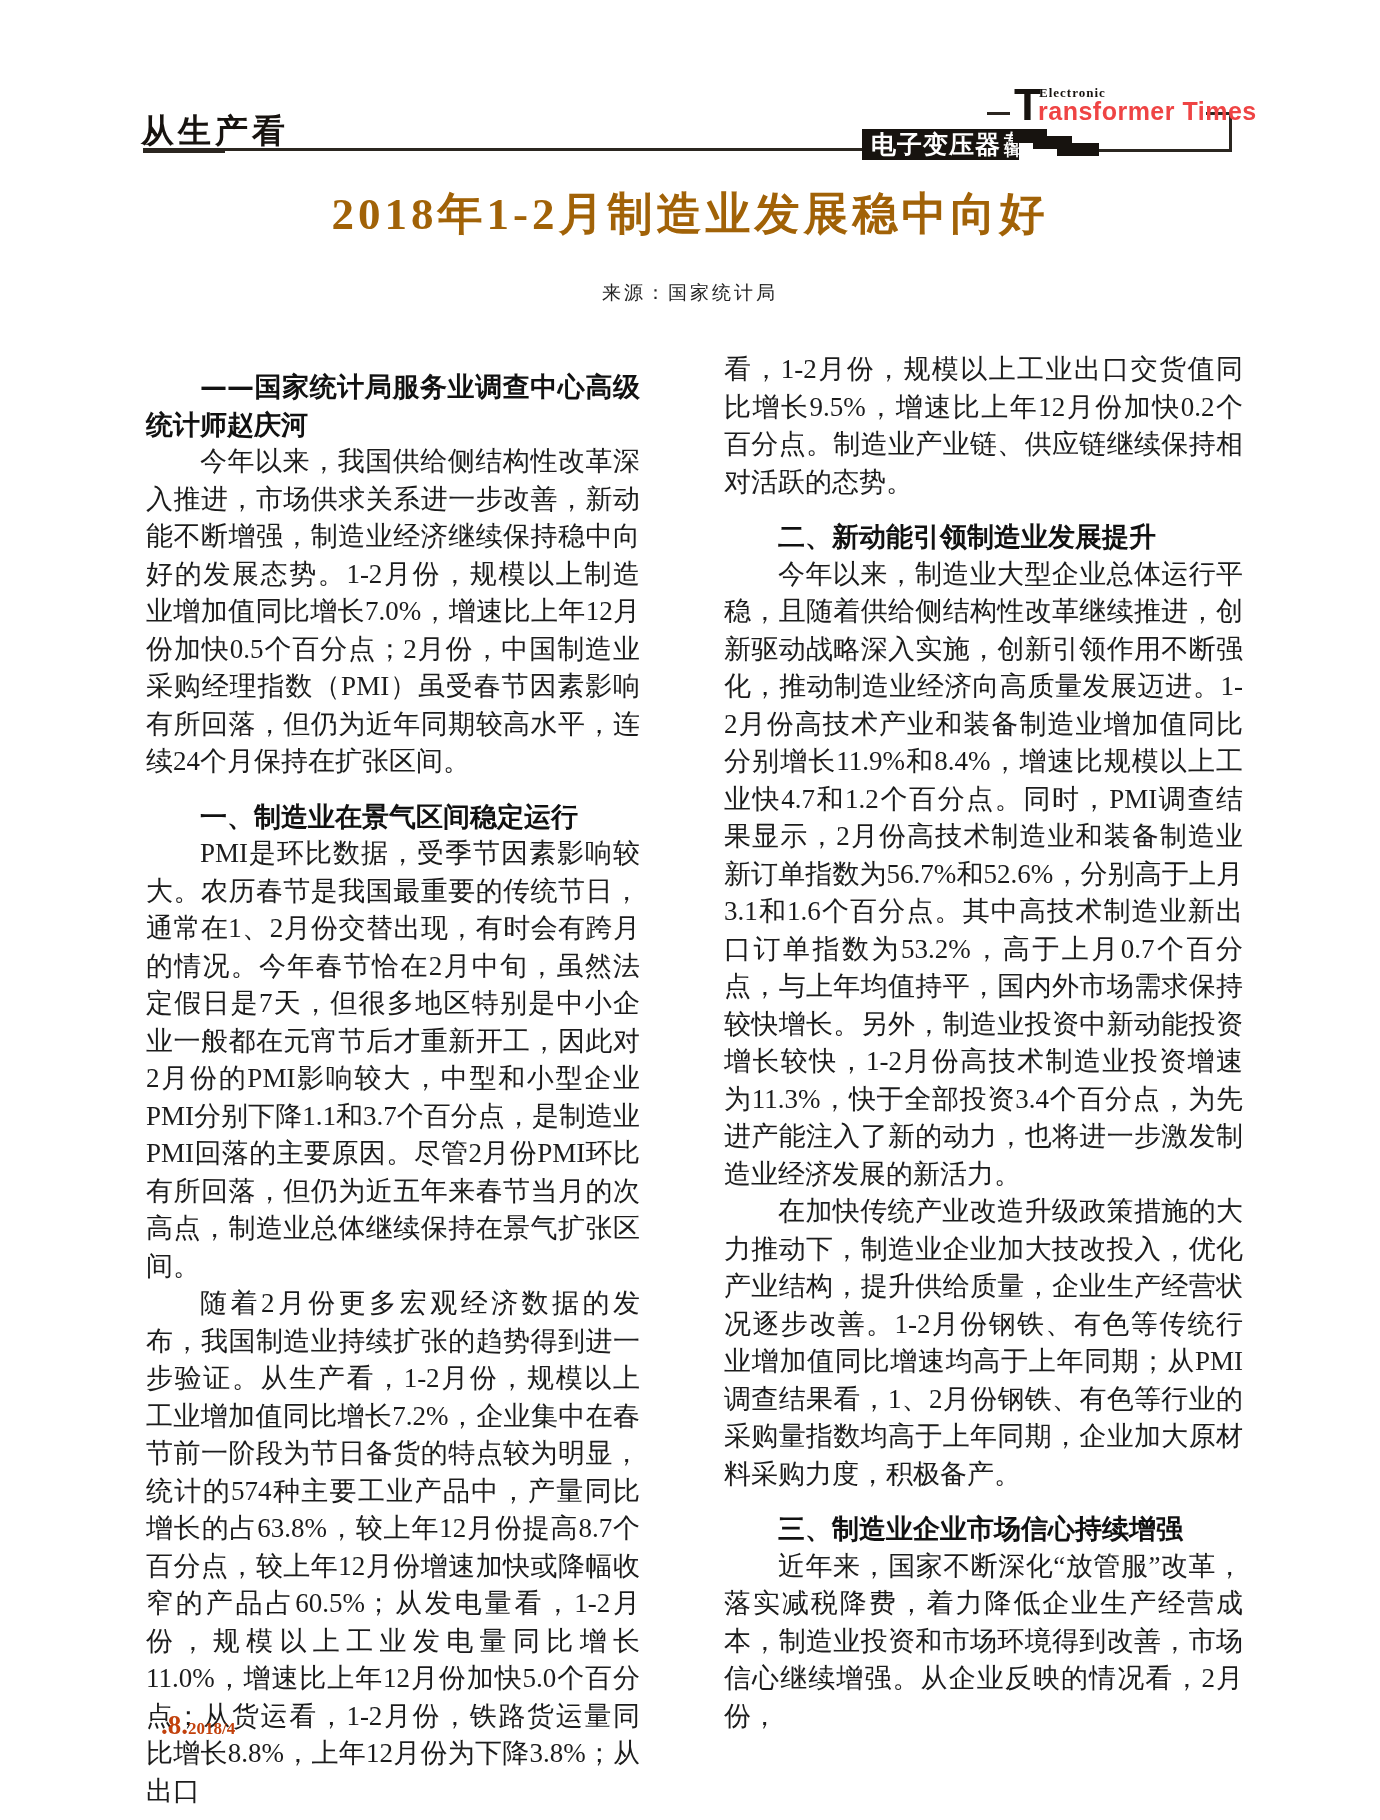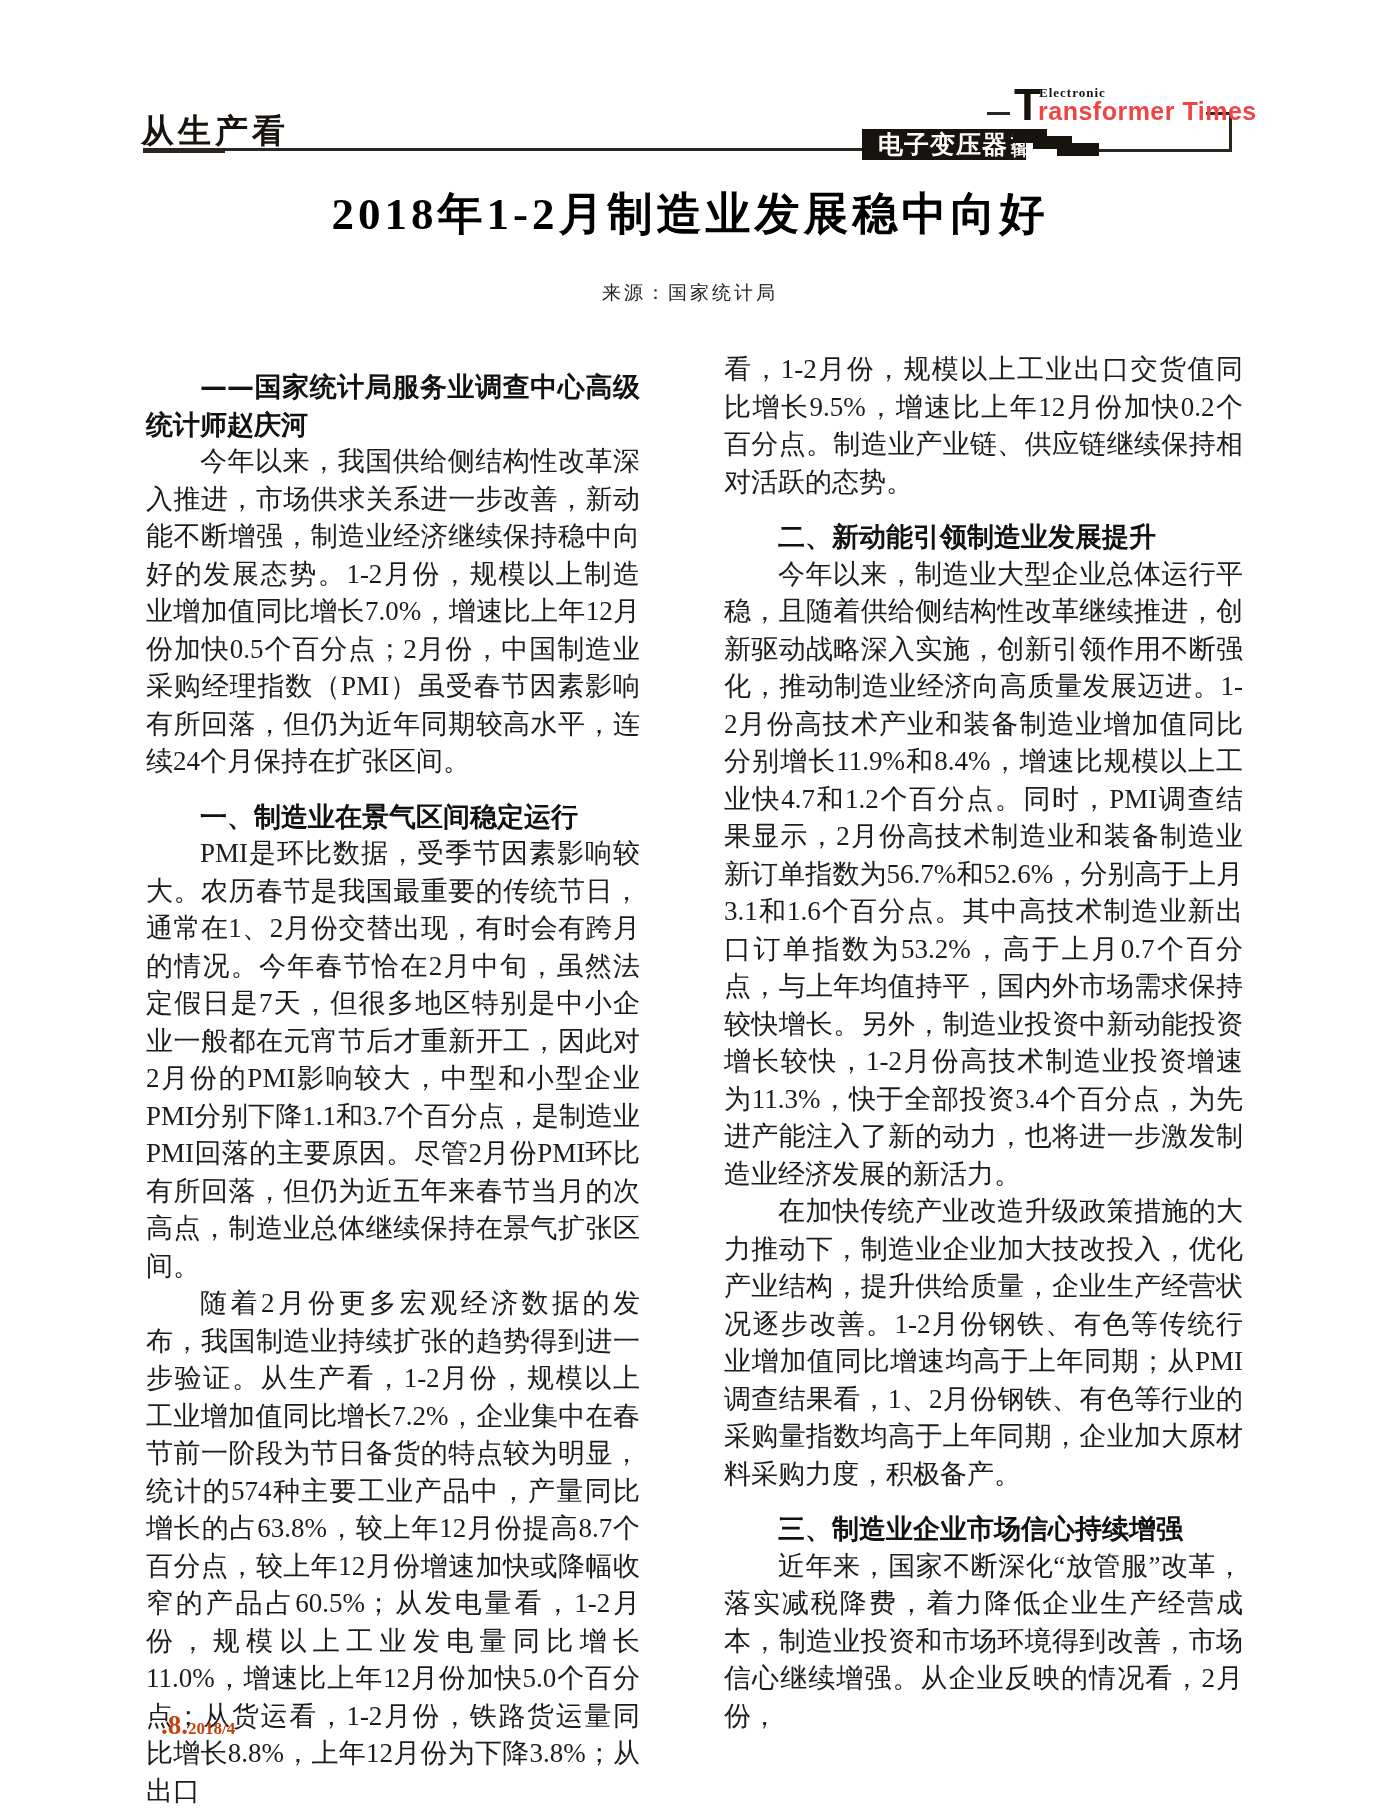--- a/index.html
+++ b/index.html
@@ -35,40 +35,40 @@
   }
   .en-rest {
     position:absolute; left:1038px; top:97px;
     font-family:"Liberation Sans","DejaVu Sans",sans-serif;
     font-weight:bold; font-size:25px; letter-spacing:0.5px; color:#ef4444;
   }
 
   .logo-box {
     position:absolute; left:862px; top:129px; height:31px;
     background:#17130f; color:#ffffff;
-    display:flex; align-items:center; padding:0 4px 0 16px; box-sizing:border-box;
+    display:flex; align-items:center; padding:0 4px 0 9px; box-sizing:border-box;
   }
   .cn-logo-text {
     font-family:"DejaVu Sans","Liberation Sans",sans-serif;
     font-weight:bold; font-size:25px; letter-spacing:1px; line-height:1;
   }
   .cn-logo-sub {
     font-family:"DejaVu Sans","Liberation Sans",sans-serif;
     font-weight:bold; font-size:16px; line-height:10px;
     width:11px; word-break:break-all; margin-left:3px;
   }
   .step { position:absolute; background:#17130f; }
   .step1 { left:1013px; top:129px; width:34px; height:14px; }
   .step2 { left:1033px; top:136px; width:39px; height:13px; }
   .step3 { left:1057px; top:143px; width:42px; height:13px; }
 
   
   .article-title {
     position:absolute; left:0; right:0; top:184px; margin:0;
-    text-align:center; font-size:45px; font-weight:bold; letter-spacing:4px; color:#000000;
+    text-align:center; font-size:45px; font-weight:bold; letter-spacing:4px; color:#a16207;
     font-family:"Liberation Serif","DejaVu Serif",serif;
   }
   .article-source {
     position:absolute; left:0; right:0; top:280px;
     text-align:center; font-size:19px; letter-spacing:3px; color:#242424;
   }
 
   
   .col {
     position:absolute; top:351px;

